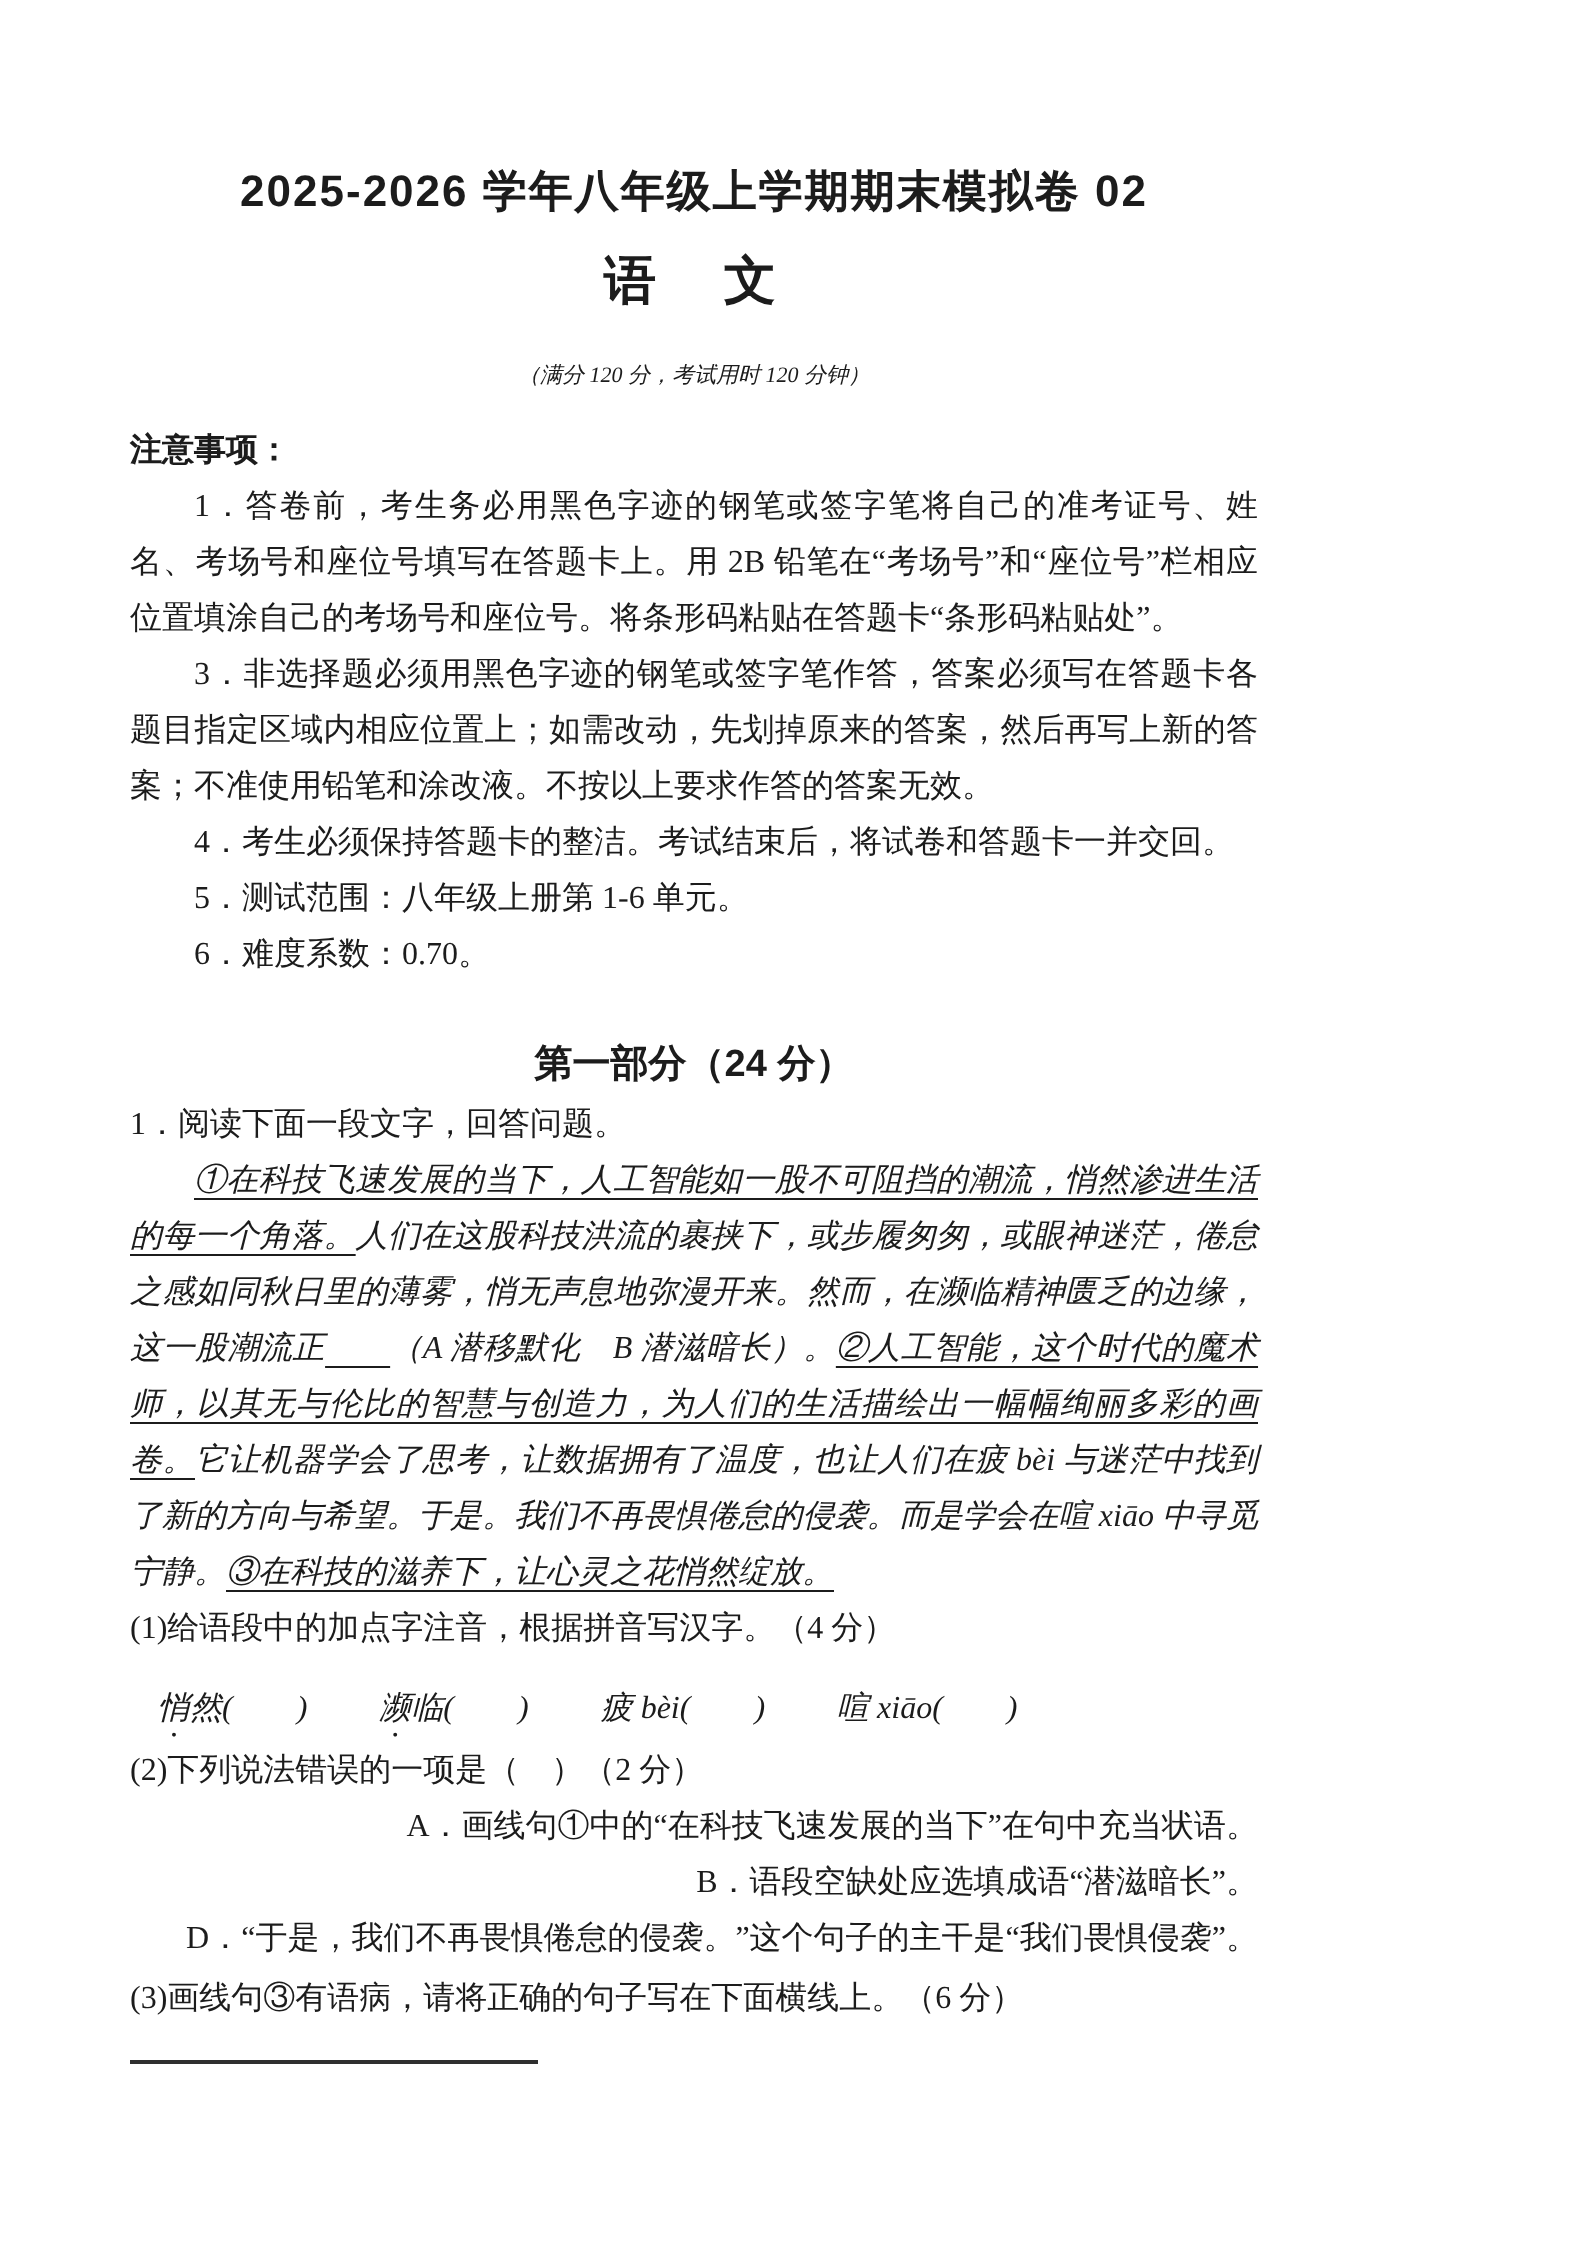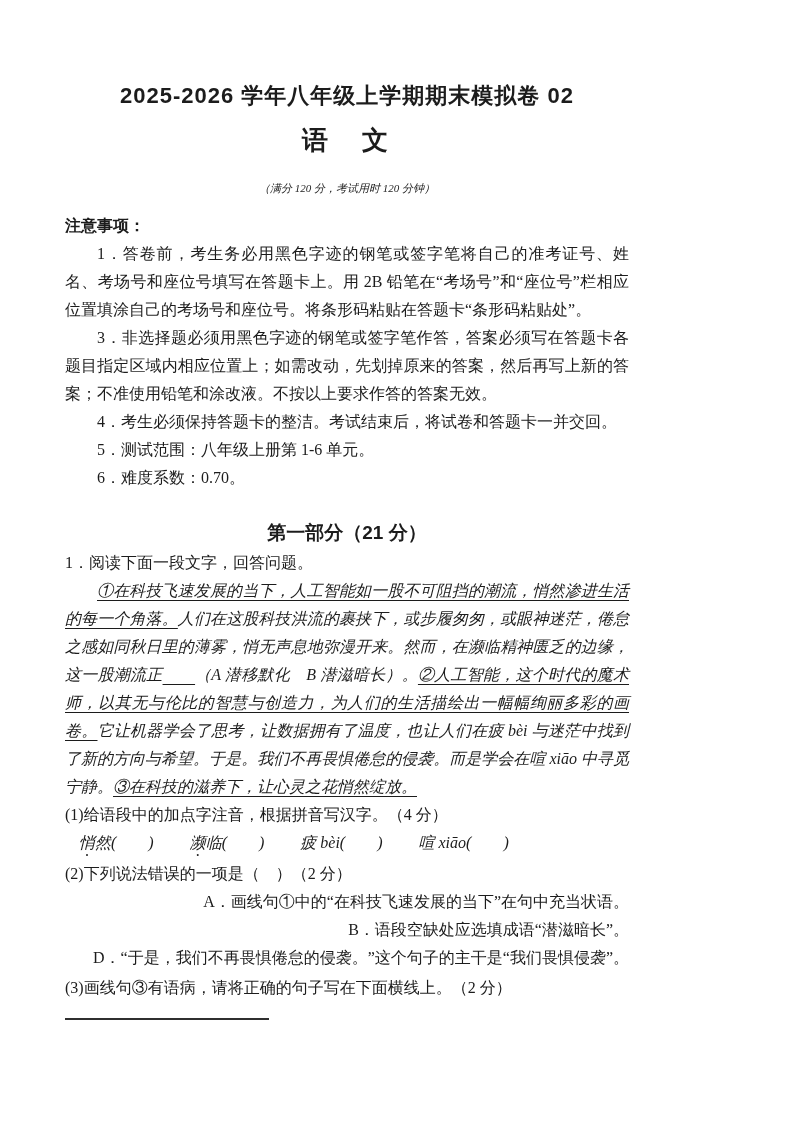--- a/index.html
+++ b/index.html
@@ -36,21 +36,21 @@
   }
   .score-note {
     margin-top: 20px;
     text-align: center;
     font-size: 11px;
     font-style: italic;
     line-height: 20px;
   }
   .notice { margin-top: 14px; line-height: 28px; }
   .notice-heading {
-    font-family: Liberation Sans, sans-serif;
+    font-family: Liberation Mono, monospace;
     font-weight: bold;
     font-size: 16px;
   }
   .notice-item {
     margin: 0;
     text-indent: 2em;
     text-align: justify;
   }
   .part-heading {
     margin-top: 27px;
@@ -75,21 +75,21 @@
   }
   .blank { white-space: pre; }
   .sub-label { margin: 0; line-height: 28px; }
   .phonetic-row {
     display: flex;
     gap: 36px;
     padding-left: 14px;
     line-height: 28px;
     font-style: italic;
   }
-  .phonetic-item { white-space: pre; }
+  .phonetic-item { white-space: pre; margin-top: 12px; }
   .dot-under {
     text-emphasis: filled dot #1c1c1c;
     -webkit-text-emphasis: filled dot #1c1c1c;
     text-emphasis-position: under right;
     -webkit-text-emphasis-position: under right;
   }
   .option { margin: 0; padding-left: 20px; line-height: 28px; text-align: right; }
   .sub3-label { margin-top: 2px; }
   .answer-line {
     margin-top: 16px;
@@ -109,21 +109,21 @@
 
   <div class="notice">
     <div class="notice-heading">注意事项：</div>
     <p class="notice-item">1．答卷前，考生务必用黑色字迹的钢笔或签字笔将自己的准考证号、姓名、考场号和座位号填写在答题卡上。用 2B 铅笔在“考场号”和“座位号”栏相应位置填涂自己的考场号和座位号。将条形码粘贴在答题卡“条形码粘贴处”。</p>
     <p class="notice-item">3．非选择题必须用黑色字迹的钢笔或签字笔作答，答案必须写在答题卡各题目指定区域内相应位置上；如需改动，先划掉原来的答案，然后再写上新的答案；不准使用铅笔和涂改液。不按以上要求作答的答案无效。</p>
     <p class="notice-item">4．考生必须保持答题卡的整洁。考试结束后，将试卷和答题卡一并交回。</p>
     <p class="notice-item">5．测试范围：八年级上册第 1-6 单元。</p>
     <p class="notice-item">6．难度系数：0.70。</p>
   </div>
 
-  <div class="part-heading">第一部分（21 分）</div>
+  <div class="part-heading">第一部分（24 分）</div>
 
   <p class="q-lead">1．阅读下面一段文字，回答问题。</p>
 
   <p class="passage"><span class="u">①在科技飞速发展的当下，人工智能如一股不可阻挡的潮流，悄然渗进生活的每一个角落。</span><span>人们在这股科技洪流的裹挟下，或步履匆匆，或眼神迷茫，倦怠之感如同秋日里的薄雾，悄无声息地弥漫开来。然而，在濒临精神匮乏的边缘，这一股潮流正</span><span class="u blank">　　</span><span>（A 潜移默化　B 潜滋暗长）。</span><span class="u">②人工智能，这个时代的魔术师，以其无与伦比的智慧与创造力，为人们的生活描绘出一幅幅绚丽多彩的画卷。</span><span>它让机器学会了思考，让数据拥有了温度，也让人们在疲 bèi 与迷茫中找到了新的方向与希望。于是。我们不再畏惧倦怠的侵袭。而是学会在喧 xiāo 中寻觅宁静。</span><span class="u">③在科技的滋养下，让心灵之花悄然绽放。</span></p>
 
   <p class="sub-label">(1)给语段中的加点字注音，根据拼音写汉字。（4 分）</p>
 
   <div class="phonetic-row">
     <span class="phonetic-item"><span class="dot-under">悄</span><span>然(　　)</span></span>
     <span class="phonetic-item"><span class="dot-under">濒</span><span>临(　　)</span></span>
@@ -132,17 +132,17 @@
   </div>
 
   <p class="sub-label">(2)下列说法错误的一项是（　）（2 分）</p>
 
   <div class="options">
     <p class="option">A．画线句①中的“在科技飞速发展的当下”在句中充当状语。</p>
     <p class="option">B．语段空缺处应选填成语“潜滋暗长”。</p>
     <p class="option">D．“于是，我们不再畏惧倦怠的侵袭。”这个句子的主干是“我们畏惧侵袭”。</p>
   </div>
 
-  <p class="sub-label sub3-label">(3)画线句③有语病，请将正确的句子写在下面横线上。（2 分）</p>
+  <p class="sub-label sub3-label">(3)画线句③有语病，请将正确的句子写在下面横线上。（6 分）</p>
 
   <div class="answer-line"></div>
 
 </div>
 
 </body></html>

